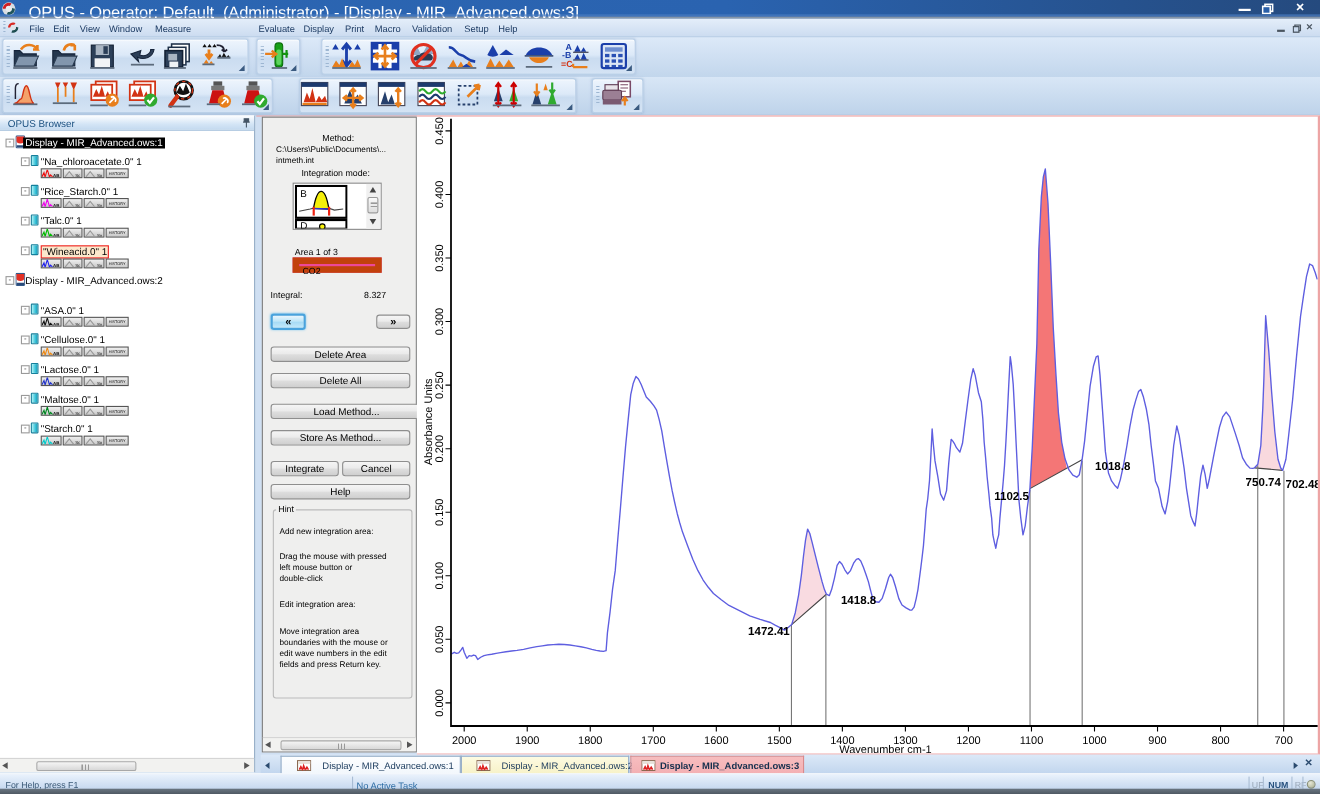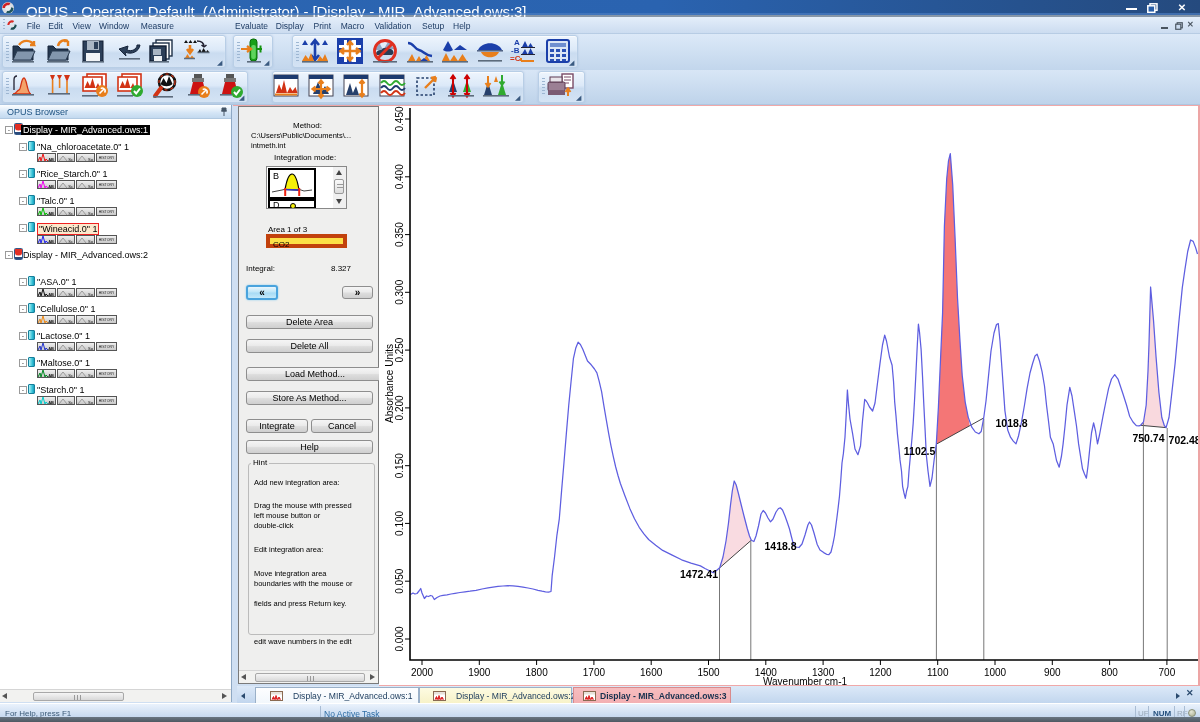--- a/index.html
+++ b/index.html
@@ -632,21 +632,21 @@
     <div class="abs" style="right:0;top:0;width:13px;height:41px;background:#f0f0f0;">
       <div class="abs" style="left:3px;top:3px;width:0;height:0;border-left:3.5px solid transparent;border-right:3.5px solid transparent;border-bottom:5px solid #444;"></div>
       <div class="abs" style="left:1px;top:12px;width:10px;height:15px;background:linear-gradient(#fafafa,#ddd);border:1px solid #999;border-radius:2px;">
         <div class="abs" style="left:2px;top:4px;width:6px;height:6px;background:repeating-linear-gradient(#999 0 1px,transparent 1px 3px);"></div>
       </div>
       <div class="abs" style="left:3px;bottom:4px;width:0;height:0;border-left:3.5px solid transparent;border-right:3.5px solid transparent;border-top:5px solid #444;"></div>
     </div>
   </div>
 
   <div class="mp-txt" style="left:29px;top:118px;">Area 1 of 3</div>
-  <div class="abs" style="left:27px;top:127px;width:81px;height:14px;background:#fde047;border:4px solid #c2410c;">
+  <div class="abs" style="left:27px;top:127px;width:81px;height:14px;background:#ec4899;border:6px solid #c2410c;">
     <div class="mp-txt" style="left:3px;top:2px;">CO2</div>
   </div>
 
   <div class="mp-txt" style="left:7px;top:157px;">Integral:</div>
   <div class="mp-txt" style="left:92px;top:157px;">8.327</div>
 
   <div class="mp-btn" style="left:7px;top:178px;width:32px;height:15px;border:2px solid #49a3dd;background:linear-gradient(#eaf6fd,#bee6f8 45%,#a7dbf5 55%,#c3e9fa);box-shadow:0 0 2px #7ec8ee;font-size:10px;font-weight:bold;line-height:11px;">«</div>
   <div class="mp-btn" style="left:103px;top:179px;width:31px;height:13px;font-size:10px;font-weight:bold;line-height:11px;">»</div>
 
   <div class="mp-btn" style="left:7px;top:208px;width:127px;">Delete Area</div>
@@ -659,21 +659,21 @@
 
   <div class="abs" style="left:9px;top:356px;width:127px;height:172px;border:1px solid #bbb;border-radius:3px;"></div>
   <div class="mp-txt" style="left:12px;top:351px;background:#efefee;padding:0 2px;">Hint</div>
   <div class="mp-txt" style="left:15px;top:371px;font-size:7.5px;">Add new integration area:</div>
   <div class="mp-txt" style="left:15px;top:393.5px;font-size:7.5px;">Drag the mouse with pressed</div>
   <div class="mp-txt" style="left:15px;top:403.5px;font-size:7.5px;">left mouse button or</div>
   <div class="mp-txt" style="left:15px;top:413.5px;font-size:7.5px;">double-click</div>
   <div class="mp-txt" style="left:15px;top:438px;font-size:7.5px;">Edit integration area:</div>
   <div class="mp-txt" style="left:15px;top:461.5px;font-size:7.5px;">Move integration area</div>
   <div class="mp-txt" style="left:15px;top:471.5px;font-size:7.5px;">boundaries with the mouse or</div>
-  <div class="mp-txt" style="left:15px;top:481.5px;font-size:7.5px;margin-top:48px;">edit wave numbers in the edit</div>
+  <div class="mp-txt" style="left:15px;top:481.5px;font-size:7.5px;">edit wave numbers in the edit</div>
   <div class="mp-txt" style="left:15px;top:491.5px;font-size:7.5px;">fields and press Return key.</div>
 
   <div class="abs" style="left:0;top:563px;width:139px;height:13px;background:#f2f2f0;border-top:1px solid #d5d5d5;">
     <div class="abs" style="left:2px;top:3px;width:0;height:0;border-top:3.5px solid transparent;border-bottom:3.5px solid transparent;border-right:5px solid #555;"></div>
     <div class="abs" style="left:131px;top:3px;width:0;height:0;border-top:3.5px solid transparent;border-bottom:3.5px solid transparent;border-left:5px solid #555;"></div>
     <div class="abs" style="left:16px;top:2px;width:110px;height:9px;background:linear-gradient(#f5f5f5,#d8d8d8);border:1px solid #a8a8a8;border-radius:2px;">
       <div class="abs" style="left:51px;top:2px;width:7px;height:5px;background:repeating-linear-gradient(90deg,#999 0 1px,transparent 1px 3px);"></div>
     </div>
   </div>
 </div>

